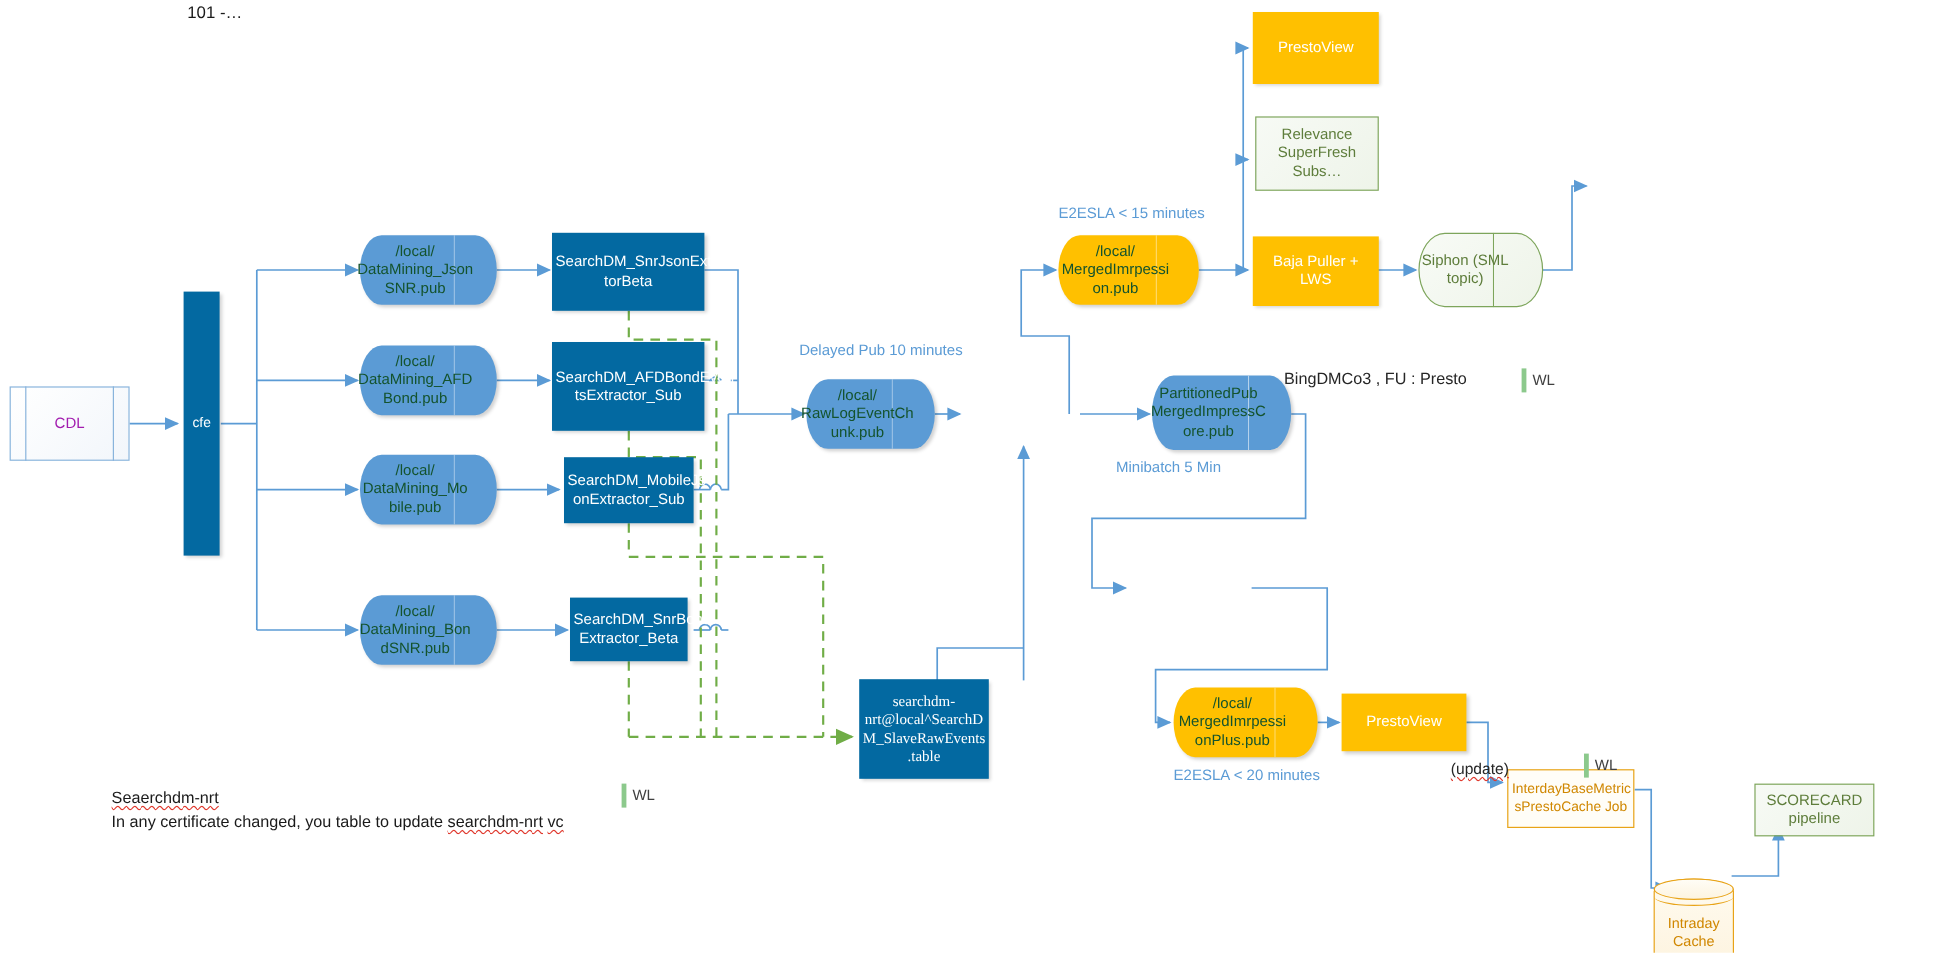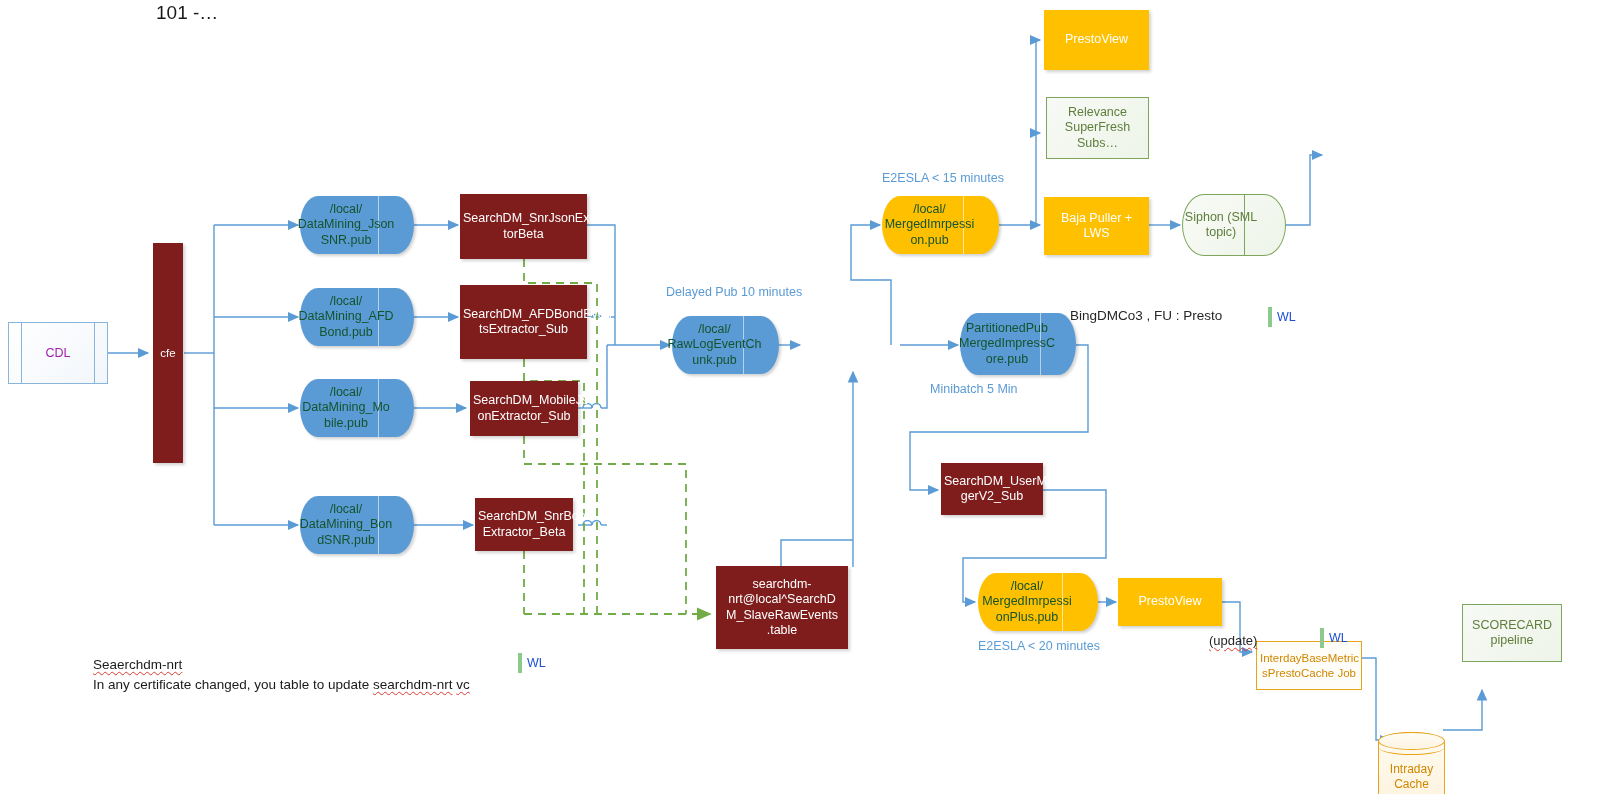--- a/index.html
+++ b/index.html
@@ -16,21 +16,21 @@
     text-align:center;
     line-height:1.22;
     box-sizing:border-box;
     white-space:pre-line;
     z-index:5;
   }
   .node span{display:block;width:100%;padding:0 3px;box-sizing:border-box;}
 
   
   .rect-blue{
-    background:#7f1d1d;color:#ffffff;font-size:12.5px;
+    background:#0369a1;color:#ffffff;font-size:12.5px;
     box-shadow:2px 2px 3px rgba(0,0,0,.18);
   }
   
   .rect-orange{
     background:#FFC000;color:#ffffff;font-size:12.5px;
     box-shadow:2px 2px 3px rgba(0,0,0,.18);
   }
   
   .rect-green-out{
     background:linear-gradient(135deg,#f7faf5 0%,#eef4e9 100%);
@@ -123,22 +123,22 @@
   .cdl .vbar2{position:absolute;right:13px;top:0;bottom:0;width:1.3px;background:#89B4DC;}
   .cdl .lbl{
     position:absolute;inset:0;display:flex;align-items:center;justify-content:center;
     font-size:12.5px;color:#a21caf;
   }
 
   
   .txt{position:absolute;z-index:6;white-space:pre;}
   .txt-blue{color:#5B9BD5;font-size:12.5px;}
   .txt-dark{color:#262626;font-size:13.5px;}
-  .txt-dark-lg{color:#1a1a1a;font-size:19px;}
-  .wl{position:absolute;z-index:6;display:flex;align-items:center;gap:5px;font-size:12.5px;color:#1d4ed8;}
+  .txt-dark-lg{color:#1a1a1a;font-size:14px;}
+  .wl{position:absolute;z-index:6;display:flex;align-items:center;gap:5px;font-size:12.5px;color:#404040;}
   .wl .bar{display:block;width:4px;height:20px;background:#8CC98C;}
   .sp{ text-decoration: underline; text-decoration-style: wavy;
        text-decoration-color:#E03A2F; text-decoration-thickness:1px;
        text-underline-offset:2px; }
   .useplus{position:absolute;z-index:9;font-size:13px;color:#262626;}
 </style>
 </head>
 <body>
 
 <div id="canvas">
@@ -326,31 +326,27 @@
   </div>
 
   <div class="cyl cyl-green" style="left:1182px;top:194px;width:104px;height:62px;">
     <div class="shape"></div>
     <div class="cap"></div>
     <div class="lbl">Siphon (SML
 topic)</div>
   </div>
 
 
-  <div class="node rect-blue" style="left:716px;top:566px;width:132px;height:83px;">
+  <div class="node rect-blue" style="left:716px;top:566px;width:108px;height:83px;font-family:Liberation Serif, serif;">
     <span>searchdm-
 nrt@local^SearchD
 M_SlaveRawEvents
 .table</span>
   </div>
 
-  <div class="node rect-blue" style="left:941px;top:463px;width:102px;height:52px;">
-    <span>SearchDM_UserMer
-gerV2_Sub</span>
-  </div>
 
   <div class="cyl cyl-orange" style="left:978px;top:573px;width:120px;height:58px;">
     <div class="shape"></div>
     <div class="cap"></div>
     <div class="lbl">/local/
 MergedImrpessi
 onPlus.pub</div>
   </div>
 
   <div class="node rect-orange" style="left:1118px;top:578px;width:104px;height:48px;">
@@ -363,21 +359,21 @@
   </div>
 
   <div class="db" style="left:1378px;top:696px;width:67px;height:78px;margin-top:36px;">
     <div class="dbshape"></div>
     <div class="dbtop"></div>
     <div class="dbtop2"></div>
     <div class="lbl">Intraday
 Cache</div>
   </div>
 
-  <div class="node rect-green-out" style="left:1462px;top:604px;width:100px;height:58px;">
+  <div class="node rect-green-out" style="left:1462px;top:653px;width:100px;height:44px;">
     <span>SCORECARD
 pipeline</span>
   </div>
 
   <div class="txt txt-dark-lg" style="left:156px;top:2px;">101 -…</div>
   <div class="txt txt-blue" style="left:666px;top:285px;">Delayed Pub 10 minutes</div>
   <div class="txt txt-blue" style="left:930px;top:382px;">Minibatch 5 Min</div>
   <div class="txt txt-blue" style="left:882px;top:171px;">E2ESLA &lt; 15 minutes</div>
   <div class="txt txt-blue" style="left:978px;top:639px;">E2ESLA &lt; 20 minutes</div>
   <div class="txt txt-dark" style="left:1070px;top:308px;">BingDMCo3 , FU : Presto</div>

